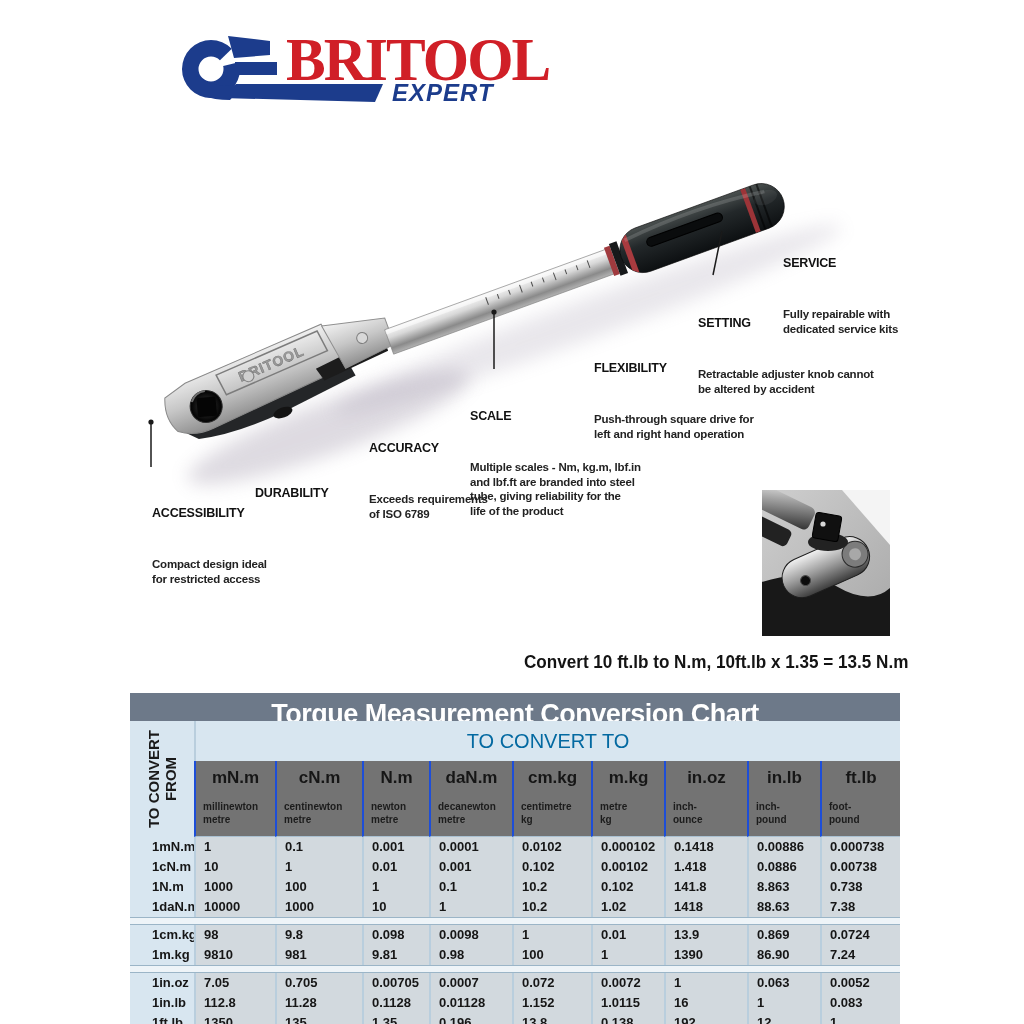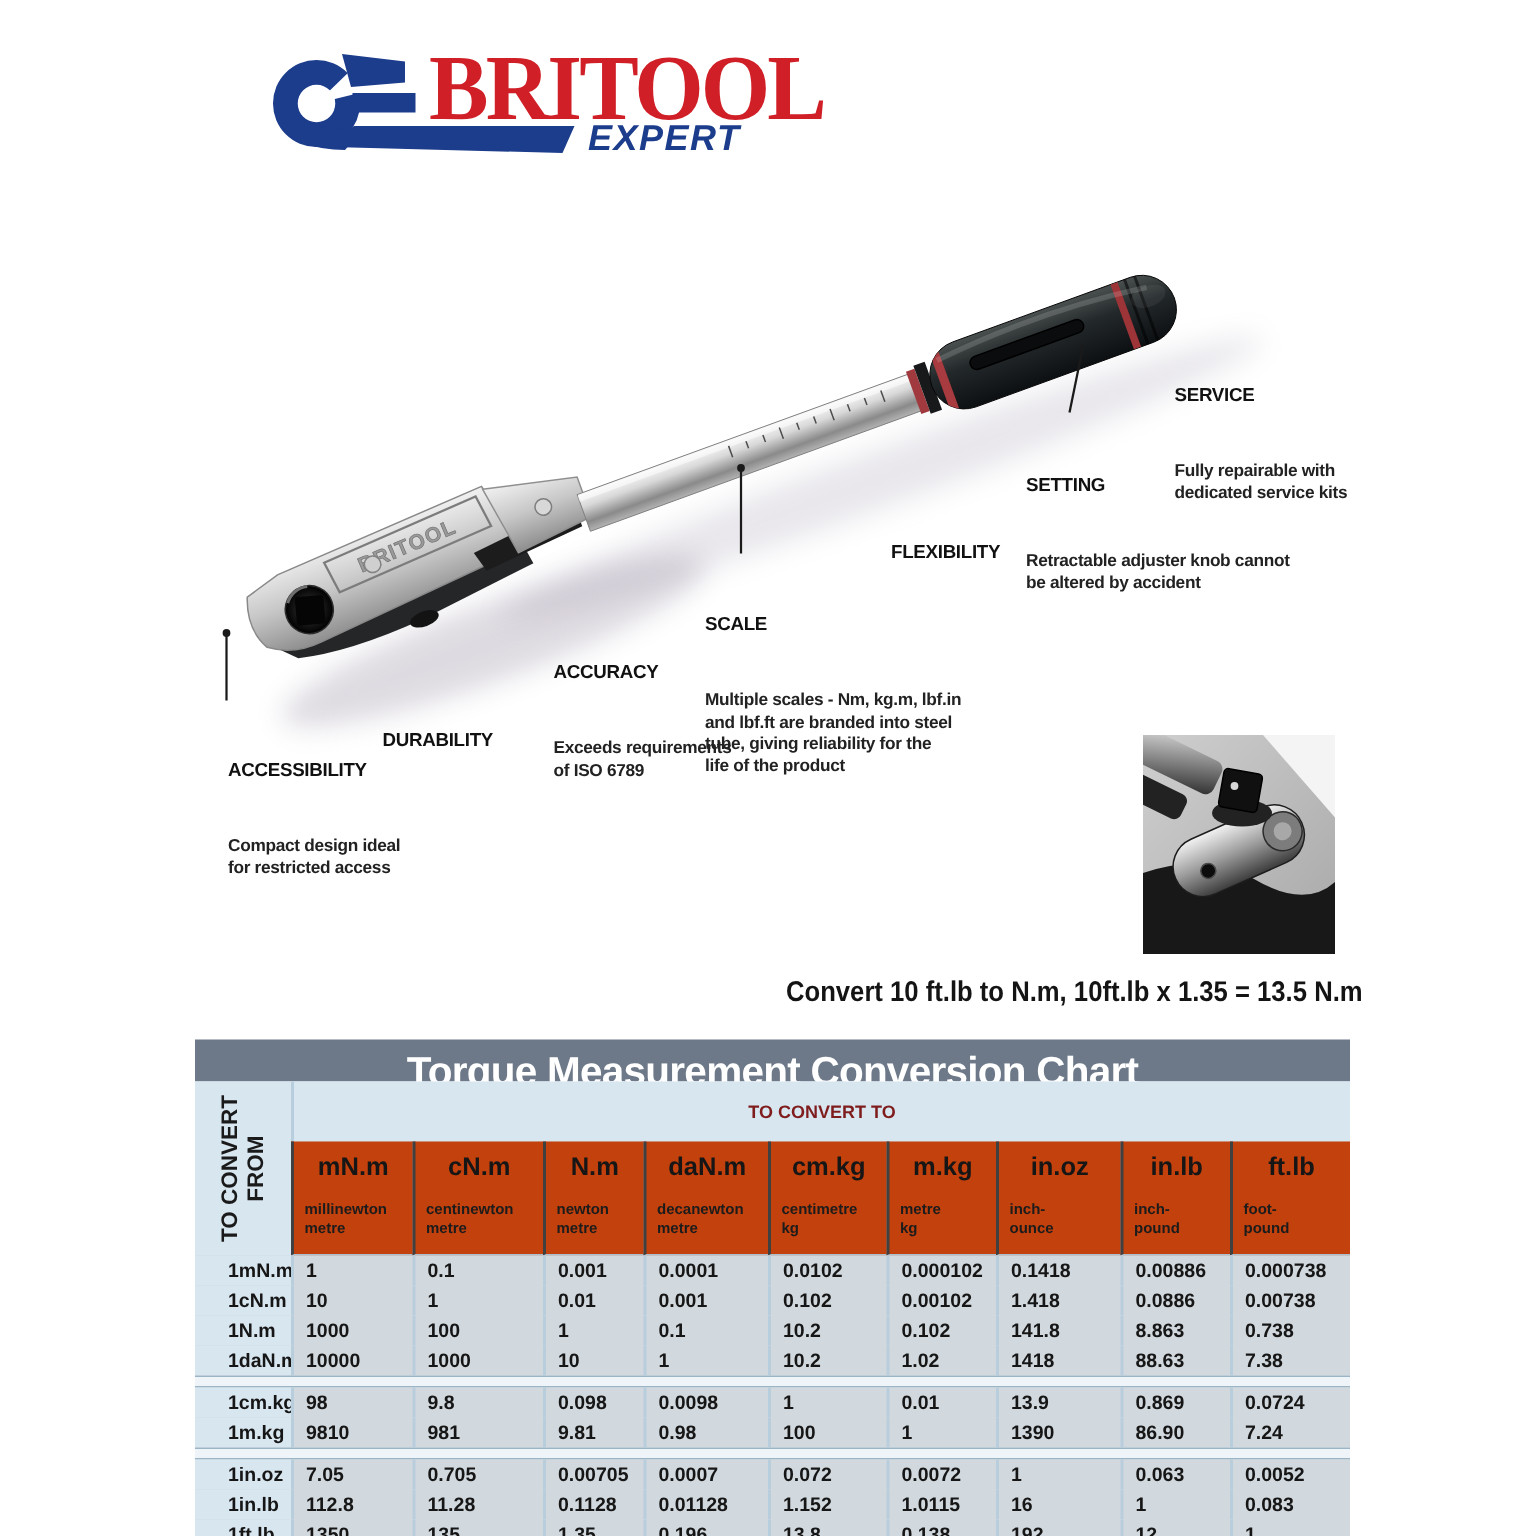--- a/index.html
+++ b/index.html
@@ -14,21 +14,21 @@
   .brand-sub{position:absolute;left:392px;top:55px;font-weight:700;font-style:italic;
          font-size:24px;letter-spacing:1px;color:#1c3c8c;}
 
   
   .wrench-svg{position:absolute;left:100px;top:120px;}
   .leaders{position:absolute;left:0;top:0;pointer-events:none;}
   .co{position:absolute;white-space:pre;letter-spacing:-0.2px;}
   .co-t{font-weight:700;font-size:12.5px;line-height:15px;color:#111;}
   .co-b{font-weight:700;font-size:11.5px;line-height:14.5px;color:#222;}
   .co-service{left:783px;top:196px;}
-  .co-setting{left:684px;top:256px;}
+  .co-setting{left:698px;top:256px;}
   .co-flex{left:594px;top:301px;}
   .co-scale{left:470px;top:349px;}
   .co-accuracy{left:369px;top:381px;}
   .co-durability{left:255px;top:426px;}
   .co-access{left:152px;top:446px;}
   .closeup{position:absolute;left:762px;top:466px;}
 
   
   .note{position:absolute;left:524px;top:627px;font-weight:700;font-size:19px;
         white-space:pre;transform:scaleX(0.9);transform-origin:left top;color:#141414;}
@@ -38,22 +38,22 @@
   .chart-title{height:28px;line-height:43px;background:#6d7989;color:#fff;text-align:center;
         font-weight:700;font-size:27px;letter-spacing:-0.5px;}
   .grid{display:grid;grid-template-columns:64px 81px 87px 67px 83px 79px 73px 83px 73px 80px;
         grid-template-rows:40px 76px;grid-auto-rows:auto;background:#d2d9de;
         border-bottom:2px solid #9bb5c7;}
   .corner{grid-row:1 / span 2;grid-column:1;background:#d8e6f0;position:relative;}
   .corner-txt{position:absolute;left:50%;top:50%;width:116px;
         transform:translate(-50%,-50%) rotate(-90deg);text-align:center;white-space:pre-line;
         font-weight:700;font-size:15px;line-height:17px;color:#1a1a1a;}
   .tct{grid-column:2 / -1;background:#d8e6f0;border-left:2px solid #b9cedd;text-align:center;
-        line-height:40px;font-weight:700;font-size:12px;color:#7f1d1d;}
-  .uh{background:#c2410c;border-left:2px solid #404040;border-bottom:1px solid #a9c0d1;
+        line-height:40px;font-weight:400;font-size:20px;color:#0369a1;}
+  .uh{background:#737373;border-left:2px solid #1d4ed8;border-bottom:1px solid #a9c0d1;
         padding-top:7px;}
   .uh .sym{text-align:center;font-weight:700;font-size:17px;color:#161616;}
   .uh .nm{margin-top:12px;padding-left:7px;font-weight:700;font-size:10px;line-height:13px;
         white-space:pre-line;color:#1c1c1c;}
   .rl{background:#d8e6f0;height:20px;line-height:20px;padding-left:22px;
         font-weight:700;font-size:13px;color:#161616;}
   .dc{background:#d2d9de;border-left:2px solid #b9cedd;height:20px;line-height:20px;
         padding-left:8px;font-weight:700;font-size:13px;color:#161616;}
   .sep{grid-column:1 / -1;height:6px;background:#eef4f8;
         border-top:1px solid #9bb5c7;border-bottom:1px solid #9bb5c7;}
@@ -186,20 +186,22 @@
       <div class="co-b">Fully repairable with
 dedicated service kits</div>
     </div>
     <div class="co co-setting">
       <div class="co-t">SETTING</div>
       <div class="co-b">Retractable adjuster knob cannot
 be altered by accident</div>
     </div>
     <div class="co co-flex">
       <div class="co-t">FLEXIBILITY</div>
+      <div class="co-b">Push-through square drive for
+left and right hand operation</div>
     </div>
     <div class="co co-scale">
       <div class="co-t">SCALE</div>
       <div class="co-b">Multiple scales - Nm, kg.m, lbf.in
 and lbf.ft are branded into steel
 tube, giving reliability for the
 life of the product</div>
     </div>
     <div class="co co-accuracy">
       <div class="co-t">ACCURACY</div>

